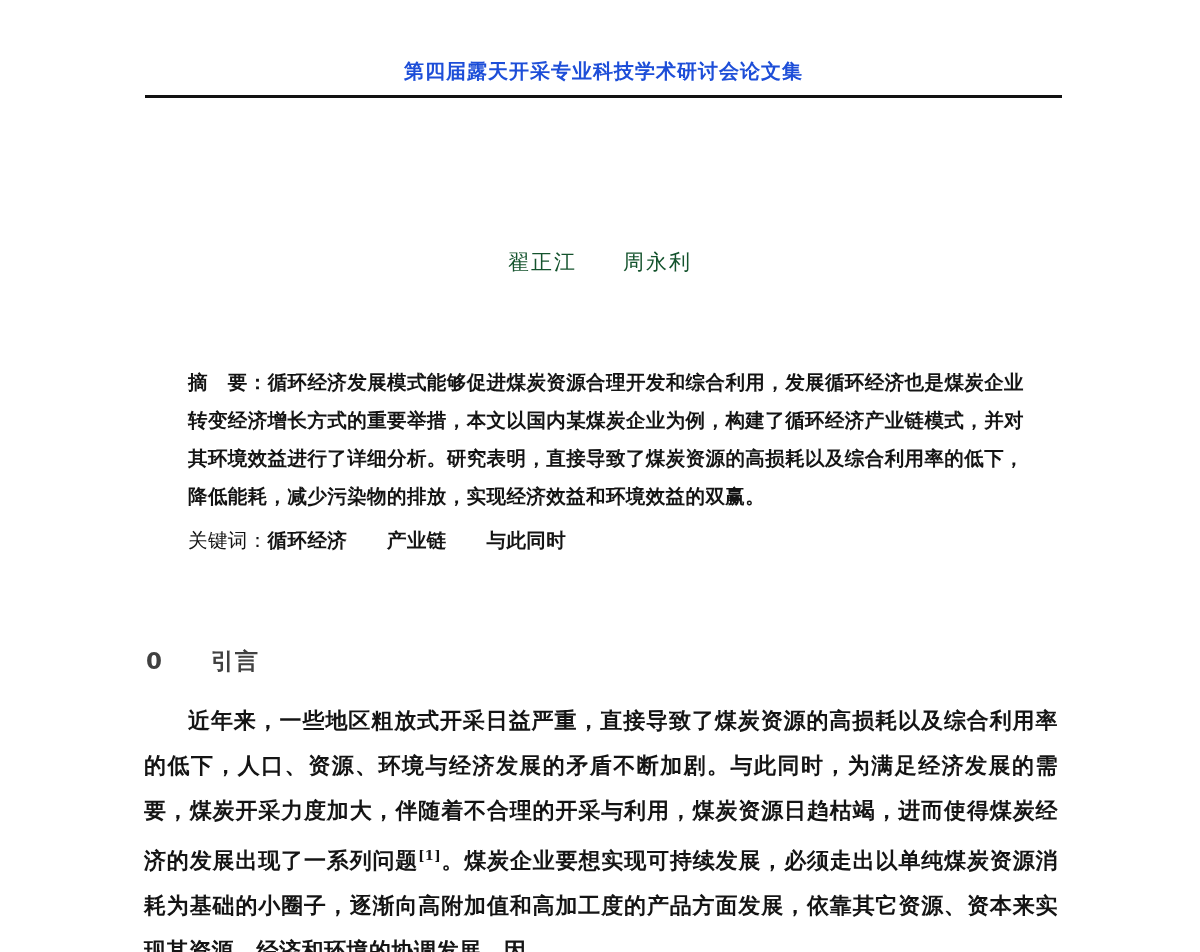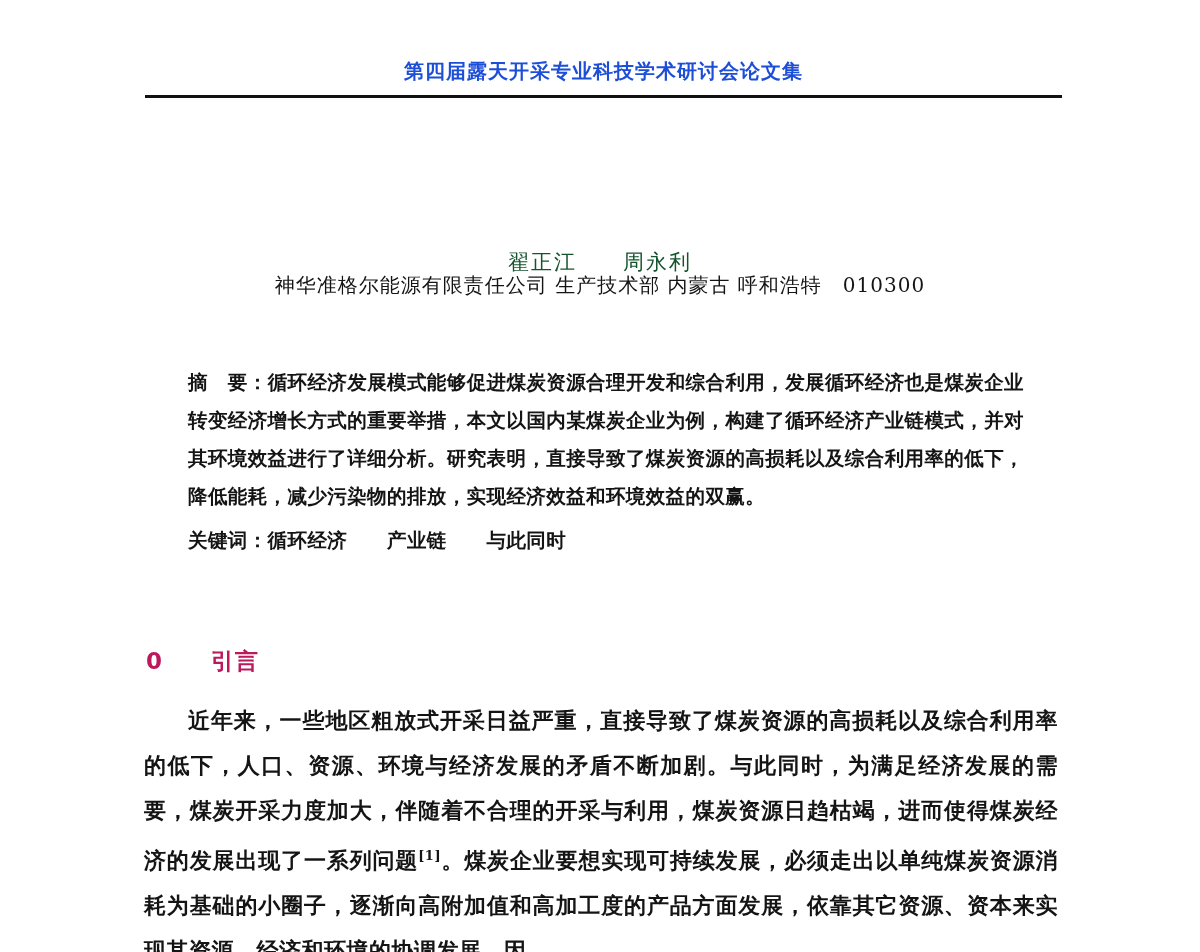--- a/index.html
+++ b/index.html
@@ -97,33 +97,33 @@
   }
   .abstract-label {
     font-weight: 700;
   }
   .keywords {
     margin-top: 6px;
     font-weight: 600;
     white-space: pre;
   }
   .keywords-label {
-    font-weight: 700;
+    font-weight: 400;
   }
 
   
   .section-heading {
     position: absolute;
     top: 646px;
     left: 146px;
     font-family: "DejaVu Sans", sans-serif;
     font-size: 23px;
     font-weight: 700;
     letter-spacing: 1px;
-    color: #be185d;
+    color: #404040;
     white-space: pre;
   }
 
   
   .body-block {
     position: absolute;
     top: 698px;
     left: 144px;
     width: 914px;
     font-family: "DejaVu Serif", serif;
@@ -151,21 +151,20 @@
 
 <div class="page">
 
   <div class="running-header">第四届露天开采专业科技学术研讨会论文集</div>
 
   <div class="header-rule"></div>
 
 
   <div class="authors">翟正江　　周永利</div>
 
-  <div class="affiliation">神华准格尔能源有限责任公司 生产技术部 内蒙古 呼和浩特　010300</div>
 
   <div class="abstract-block">
     <div class="abstract-body"><span class="abstract-label">摘　要：</span><span>循环经济发展模式能够促进煤炭资源合理开发和综合利用，发展循环经济也是煤炭企业转变经济增长方式的重要举措，本文以国内某煤炭企业为例，构建了循环经济产业链模式，并对其环境效益进行了详细分析。研究表明，直接导致了煤炭资源的高损耗以及综合利用率的低下，降低能耗，减少污染物的排放，实现经济效益和环境效益的双赢。</span></div>
     <div class="keywords"><span class="keywords-label">关键词：</span><span>循环经济　　产业链　　与此同时</span></div>
   </div>
 
   <div class="section-heading">0　　引言</div>
 
   <div class="body-block">
     <p class="body-para"><span>近年来，一些地区粗放式开采日益严重，直接导致了煤炭资源的高损耗以及综合利用率的低下，人口、资源、环境与经济发展的矛盾不断加剧。与此同时，为满足经济发展的需要，煤炭开采力度加大，伴随着不合理的开采与利用，煤炭资源日趋枯竭，进而使得煤炭经济的发展出现了一系列问题</span><span class="cite">[1]</span><span>。煤炭企业要想实现可持续发展，必须走出以单纯煤炭资源消耗为基础的小圈子，逐渐向高附加值和高加工度的产品方面发展，依靠其它资源、资本来实现其资源、经济和环境的协调发展。因</span></p>

